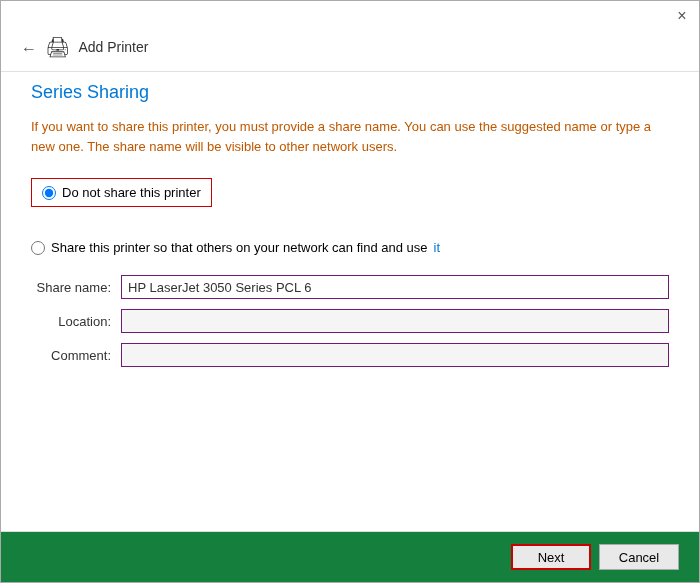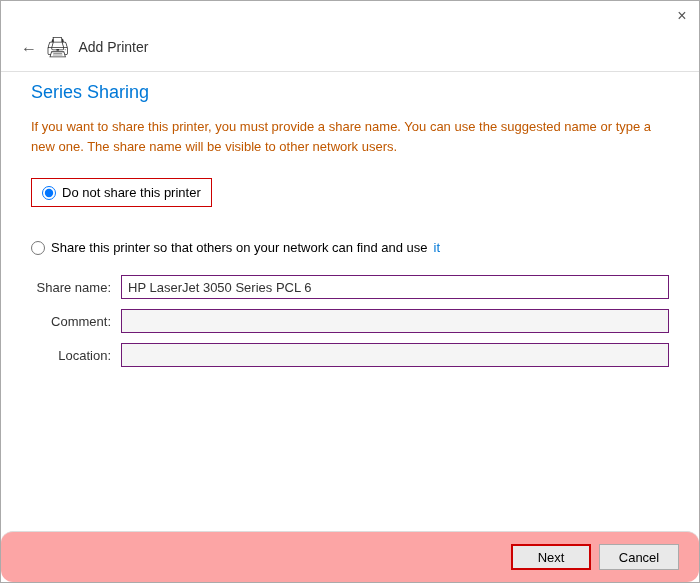--- a/index.html
+++ b/index.html
@@ -141,28 +141,27 @@
       font-family: 'Segoe UI', Arial, sans-serif;
       color: #333;
       background: #fff;
       outline: none;
     }
     .field-input:disabled {
       background: #f5f5f5;
       color: #999;
     }
     .footer {
-      background: #fca5a5;
+      background: #15803d;
       border-top: 1px solid #ddd;
       padding: 12px 20px;
       display: flex;
       justify-content: flex-end;
       align-items: center;
       gap: 8px;
-      border-radius: 12px;
     }
     .btn {
       min-width: 80px;
       height: 26px;
       padding: 0 16px;
       font-size: 13px;
       font-family: 'Segoe UI', Arial, sans-serif;
       cursor: pointer;
       border: 1px solid #aaa;
       background: #e9e9e9;
@@ -213,25 +212,25 @@
       <span>Share this printer so that others on your network can find and use</span>
       <span class="link-text">it</span>
     </label>
 
     <div class="form-fields">
       <div class="field-row">
         <label class="field-label">Share name:</label>
         <input class="field-input" type="text" value="HP LaserJet 3050 Series PCL 6" style="">
       </div>
       <div class="field-row">
+        <label class="field-label">Location:</label>
+        <input class="field-input" type="text" disabled="" style="">
+      </div>
+      <div class="field-row">
         <label class="field-label">Comment:</label>
-        <input class="field-input" type="text" disabled="" style="">
-      </div>
-      <div class="field-row">
-        <label class="field-label">Location:</label>
         <input class="field-input" type="text" disabled="" style="">
       </div>
     </div>
   </div>
 
   <div class="footer">
     <button class="btn btn-next">Next</button>
     <button class="btn">Cancel</button>
   </div>
 </div>

